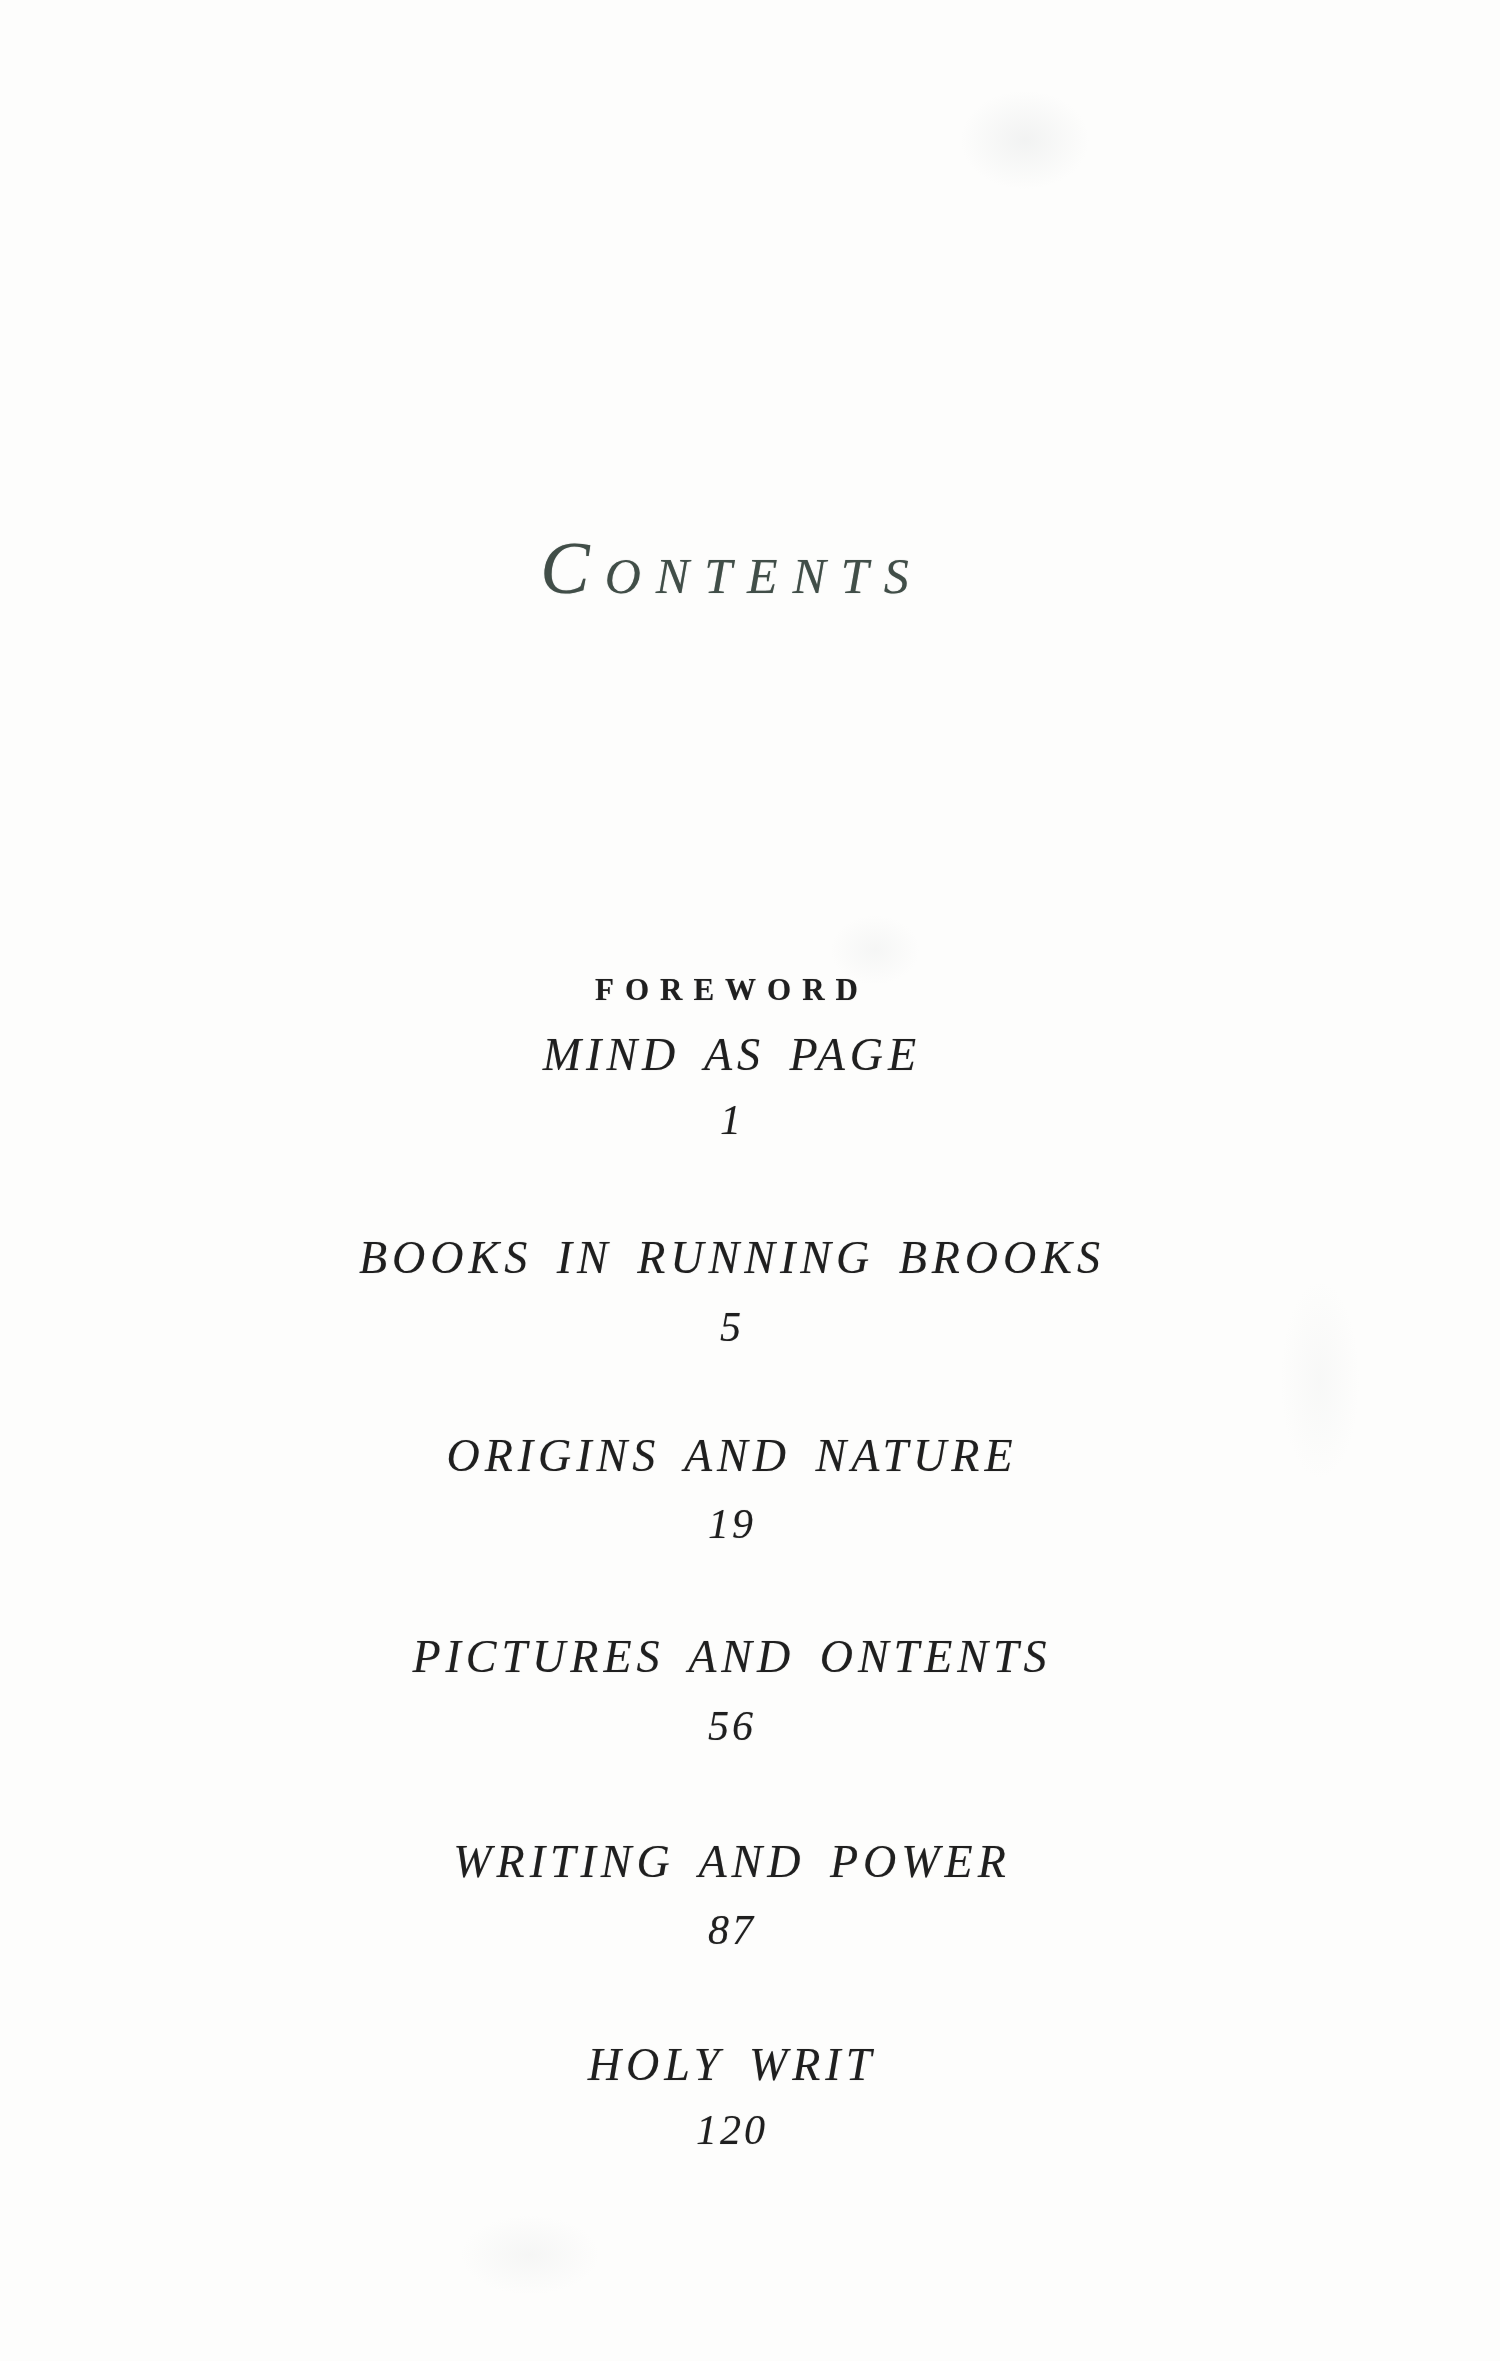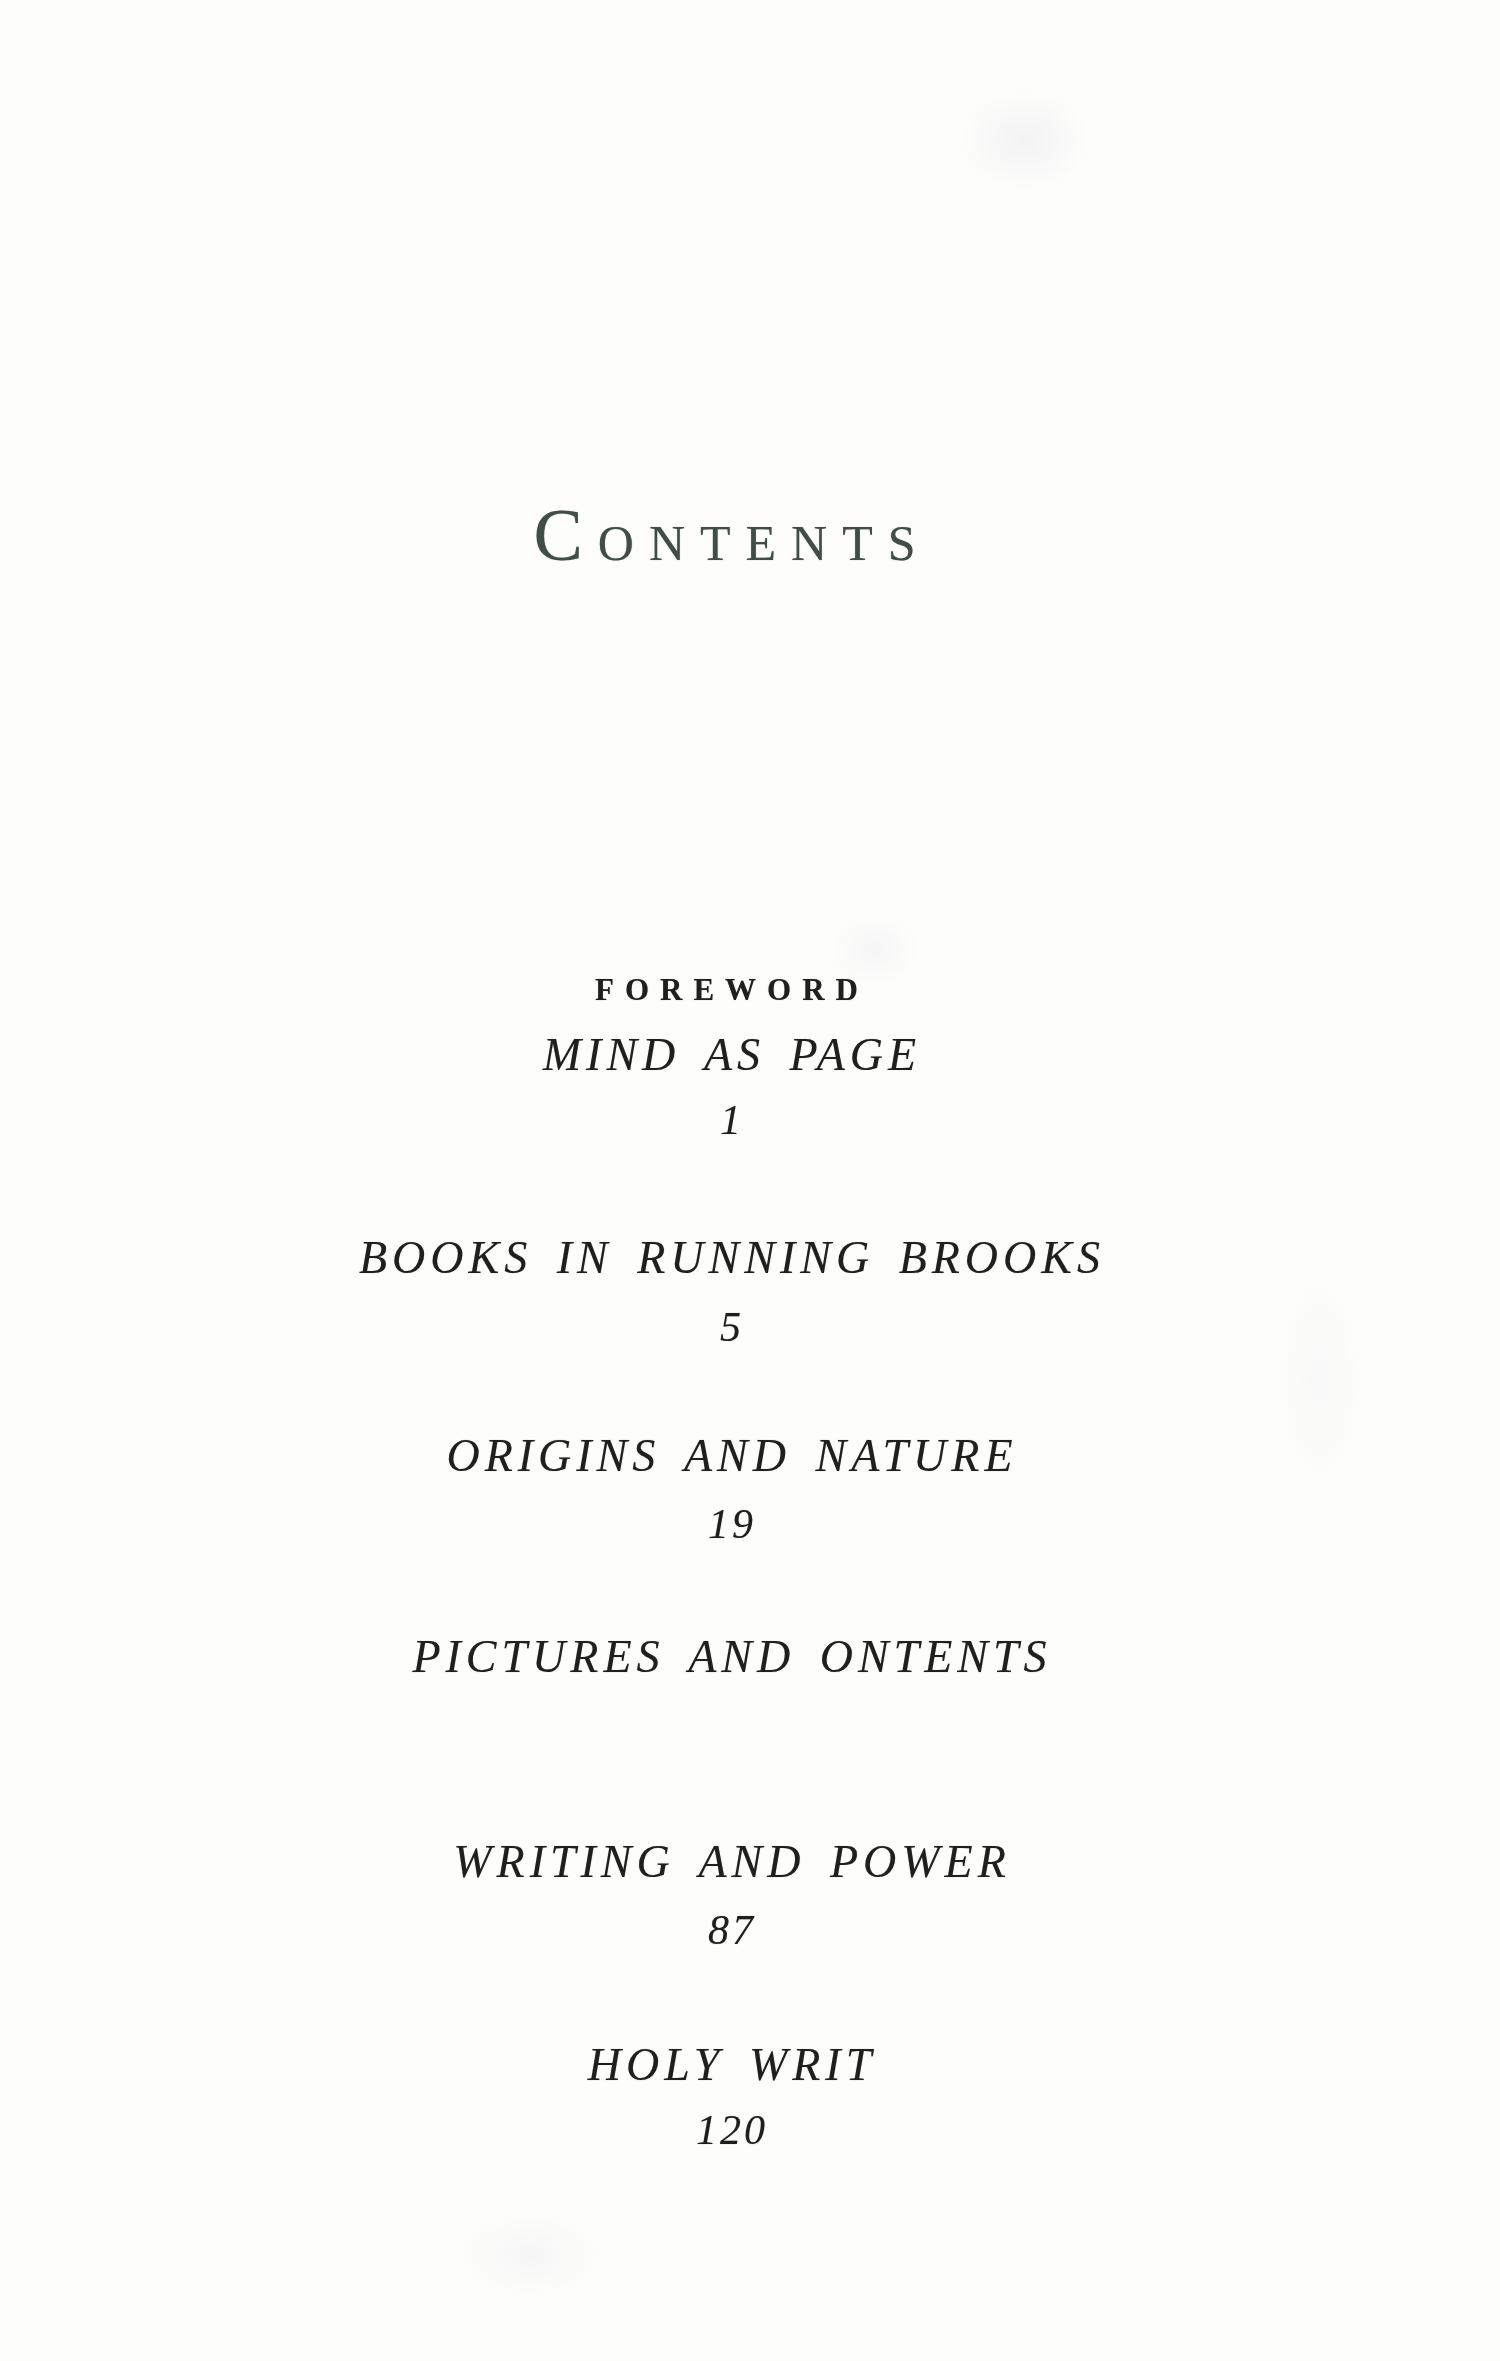--- a/index.html
+++ b/index.html
@@ -20,22 +20,23 @@
   
   .line {
     position: absolute;
     left: 0;
     width: 1464px;
     text-align: center;
     line-height: 1;
     white-space: nowrap;
   }
   .contents-title {
-    top: 498px;
+    top: 531px;
     color: #414e48;
+    font-style: italic;
     letter-spacing: 15px;
     text-shadow: 0 0 1px rgba(65,78,72,0.45);
   }
   .contents-title .cap {
     font-size: 74px;
   }
   .contents-title .rest {
     font-size: 50px;
   }
   .kicker {
@@ -108,20 +109,21 @@
   <div id="t0" class="line entry-title">MIND AS PAGE</div>
   <div id="p0" class="line entry-page">1</div>
 
   <div id="t1" class="line entry-title">BOOKS IN RUNNING BROOKS</div>
   <div id="p1" class="line entry-page">5</div>
 
   <div id="t2" class="line entry-title">ORIGINS AND NATURE</div>
   <div id="p2" class="line entry-page">19</div>
 
   <div id="t3" class="line entry-title">PICTURES AND ONTENTS</div>
+  <div id="p3" class="line entry-page">56</div>
 
   <div id="t4" class="line entry-title">WRITING AND POWER</div>
   <div id="p4" class="line entry-page">87</div>
 
   <div id="t5" class="line entry-title">HOLY WRIT</div>
   <div id="p5" class="line entry-page">120</div>
 
 </div>
 
 </body></html>

